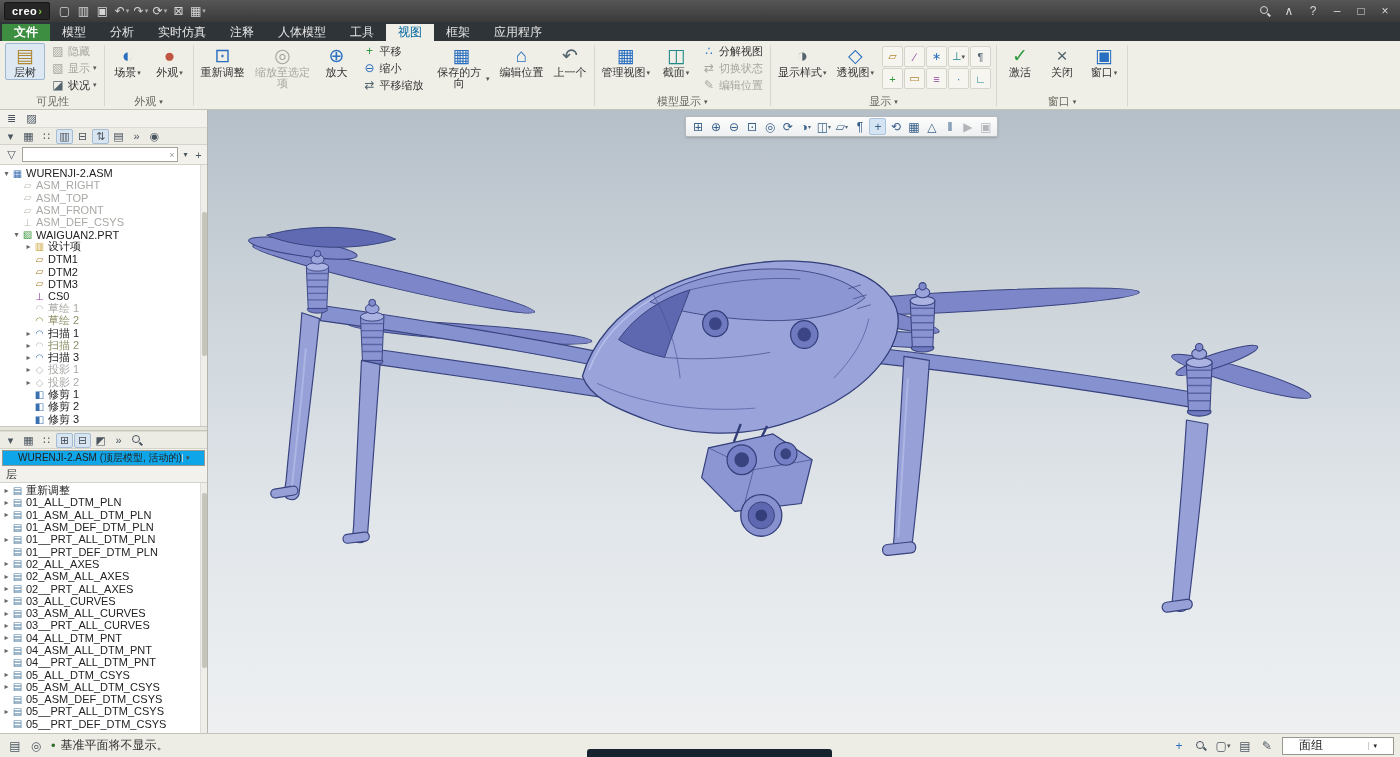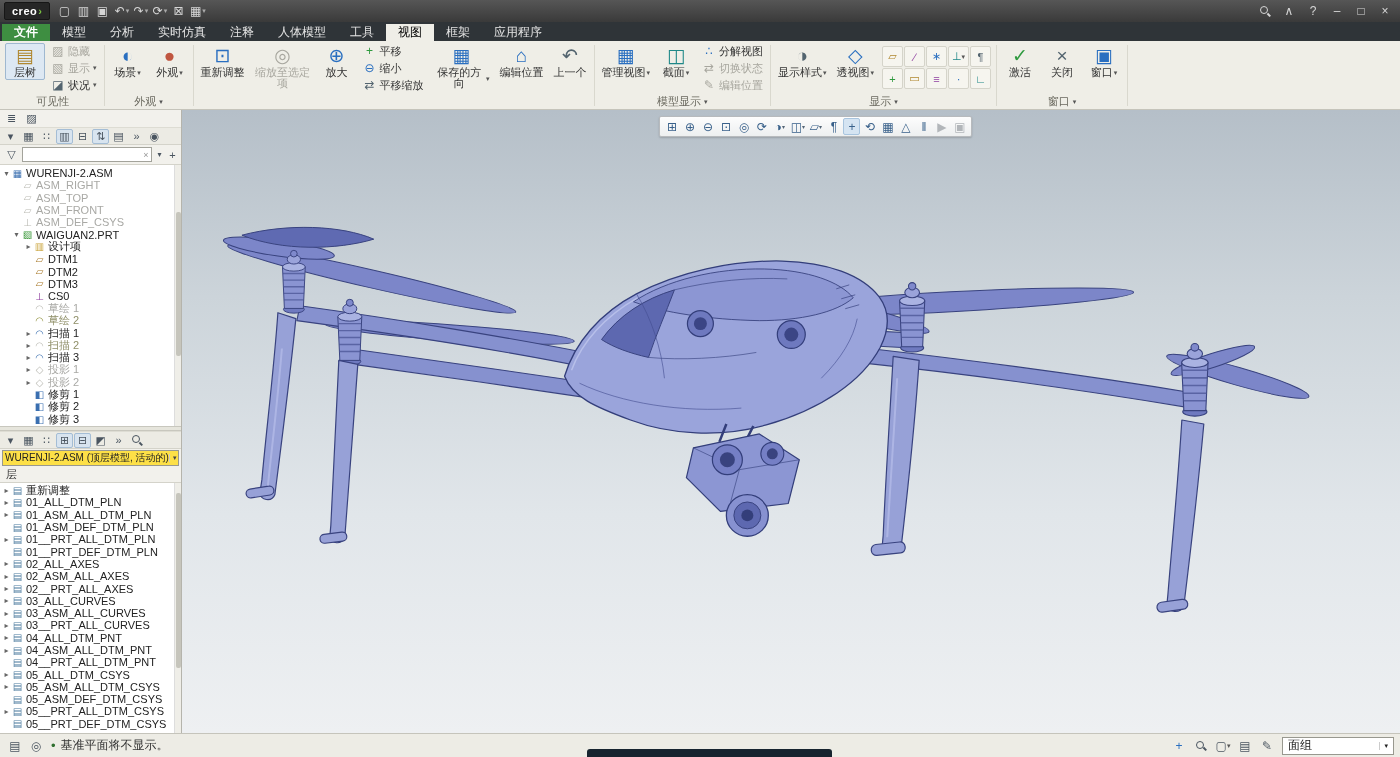--- a/index.html
+++ b/index.html
@@ -15,21 +15,21 @@
 .tb-ic{display:inline-flex;align-items:center;justify-content:center;height:18px;min-width:17px;color:#d6d6d6;font-size:12px;border-radius:2px}
 .tb-ic .mini-arrow{font-size:7px;margin-left:1px;color:#aaa}
 .title-text{position:absolute;left:0;right:0;text-align:center;color:#c8c8c8;font-size:12px;pointer-events:none}
 .win-ctrl{margin-left:auto;display:flex;gap:2px;z-index:2}
 .win-ctrl .tb-ic{min-width:22px}
 
 
 .tabrow{flex:0 0 19px;background:#2f3438;display:flex;align-items:flex-end;padding-left:2px}
 .tab{padding:0 12px;display:flex;align-items:center;color:#e4e4e4;font-size:12px}
 .tab.file{background:#3e8e41;color:#fff;font-weight:bold}
-.tab.active{background:#efeee7;color:#000000}
+.tab.active{background:#efeee7;color:#0369a1}
 
 
 .ribbon{flex:0 0 66px;background:#efeee7;border-bottom:1px solid #c5c4bb;display:flex;align-items:stretch;padding:1px 2px 0 2px}
 .rgroup{display:flex;flex-direction:column}
 .rbody{display:flex;align-items:flex-start;flex:1;padding:1px 3px;gap:2px}
 .rlabel{display:flex;align-items:center;justify-content:center;gap:3px;font-size:11px;color:#6a695f;height:15px}
 .rsep{width:1px;background:#d9d8ce;margin:3px 0}
 .rbig{display:flex;flex-direction:column;align-items:center;padding:1px 3px;min-width:40px;max-width:64px;text-align:center;border:1px solid transparent;border-radius:2px}
 .rbig.on{background:#dde8f3;border-color:#9fb8d0}
 .rbig .ric{font-size:19px;line-height:22px;height:22px}
@@ -69,21 +69,21 @@
 .titem .tlabel{color:#222}
 .titem.lvl1{padding-left:10px}
 .titem.lvl2{padding-left:22px}
 .titem.dim .tlabel{color:#a9a9a5}
 .titem.dim2 .tlabel{color:#8f8f68}
 .ic-asm{color:#3a6fb0!important}.ic-prt{color:#3f9a3f!important}.ic-plane{color:#a87828!important}
 .ic-csys{color:#9040a0!important}.ic-folder{color:#caa43c!important}.ic-feat{color:#3a6fb0!important}
 .ic-sketch{color:#8f8f3a!important}.ic-dim{color:#bbbbb4!important}.ic-layer{color:#4a7a9e!important}
 .splitter{flex:0 0 5px;background:#e6e5dc;border-top:1px solid #c8c7be;border-bottom:1px solid #c8c7be}
 .combo-row{flex:0 0 18px;display:flex;padding:1px 2px}
-.combo{flex:1;background:#fde047;border:1px solid #98988f;display:flex;align-items:center;font-size:10px;padding:0 2px;white-space:nowrap;overflow:hidden}
+.combo{flex:1;background:#0ea5e9;border:1px solid #98988f;display:flex;align-items:center;font-size:10px;padding:0 15px;white-space:nowrap;overflow:hidden}
 .combo .caret{margin-left:auto;font-size:7px;color:#444;border-left:1px solid #ccc;padding-left:3px}
 .layer-header{flex:0 0 14px;display:flex;align-items:center;font-size:11px;padding-left:6px;color:#333}
 .layer-list{flex:1;background:#fff;border-top:1px solid #d4d3ca;padding:1px 0 0 2px;position:relative;overflow:hidden}
 .scrolltrack{position:absolute;right:0;top:0;bottom:0;width:7px;background:#efeee8;border-left:1px solid #ddd}
 .scrollthumb{position:absolute;left:1px;width:5px;background:#c6c5bc;border-radius:2px}
 
 
 .graphics{flex:1;position:relative;min-width:0;background:linear-gradient(180deg,#b5bfc8 0%,#ccd4da 30%,#e1e6ea 65%,#eef0f2 100%)}
 .scene{position:absolute;left:0;top:0;width:100%;height:100%}
 .gtoolbar{position:absolute;left:477px;top:6px;height:21px;display:flex;align-items:center;gap:1px;background:linear-gradient(#fdfdfd,#edeff0);border:1px solid #b7babd;border-radius:2px;padding:0 3px;box-shadow:0 1px 2px rgba(0,0,0,.18)}
@@ -92,21 +92,21 @@
 .g-ic.dim{color:#b2b6ba}
 .g-ic .mini-arrow{font-size:6px;color:#567}
 
 
 .statusbar{flex:0 0 24px;background:#edece5;border-top:1px solid #c5c4bb;display:flex;align-items:center;gap:6px;padding:0 6px}
 .status-left{display:flex;gap:3px}
 .s-ic{width:18px;height:17px;display:inline-flex;align-items:center;justify-content:center;font-size:12px;color:#4a5560}
 .status-msg{display:flex;align-items:center;gap:5px;font-size:12px;color:#333}
 .status-msg .dot{color:#2f6f2f;font-size:13px}
 .status-right{margin-left:auto;display:flex;align-items:center;gap:4px}
-.sel-combo{width:112px;height:18px;background:#fff;border:1px solid #98988f;display:flex;align-items:center;padding:0 5px;font-size:12px}
+.sel-combo{width:112px;height:18px;background:#fff;border:1px solid #98988f;display:flex;align-items:center;padding:0 16px;font-size:12px}
 .sel-combo .caret{margin-left:auto;font-size:7px;border-left:1px solid #ccc;padding-left:4px}
 .taskbar-peek{position:absolute;left:587px;bottom:0;width:245px;height:8px;background:#17242f;border-radius:3px 3px 0 0}
 </style>
 </head>
 <body>
 
 <div class="app">
 
   <div class="titlebar">
     <div class="brand">

